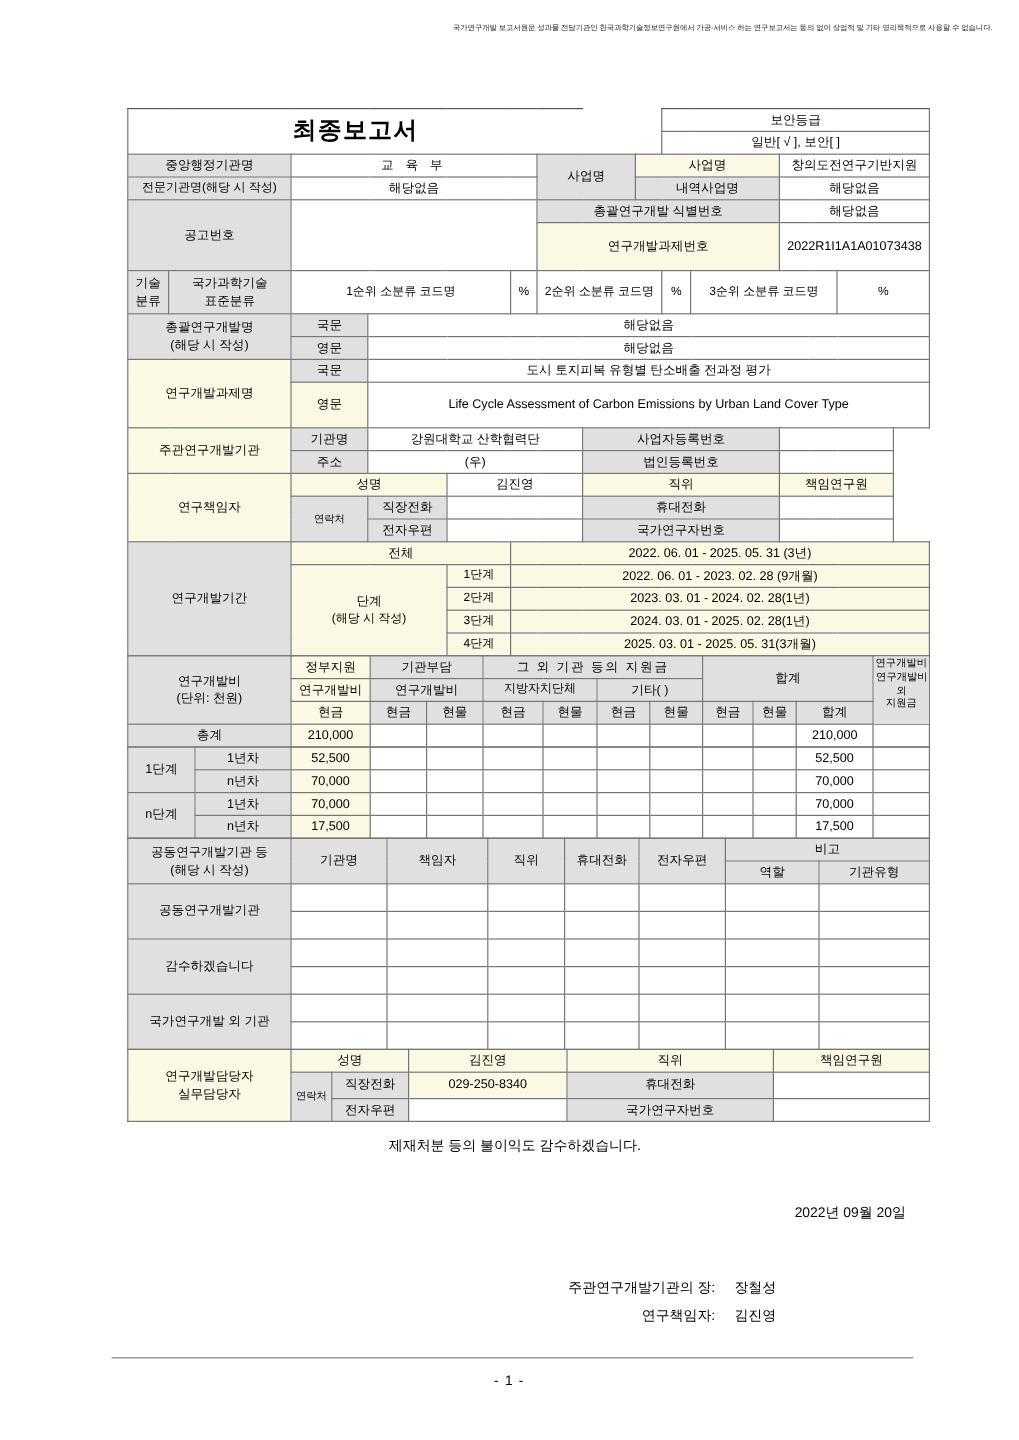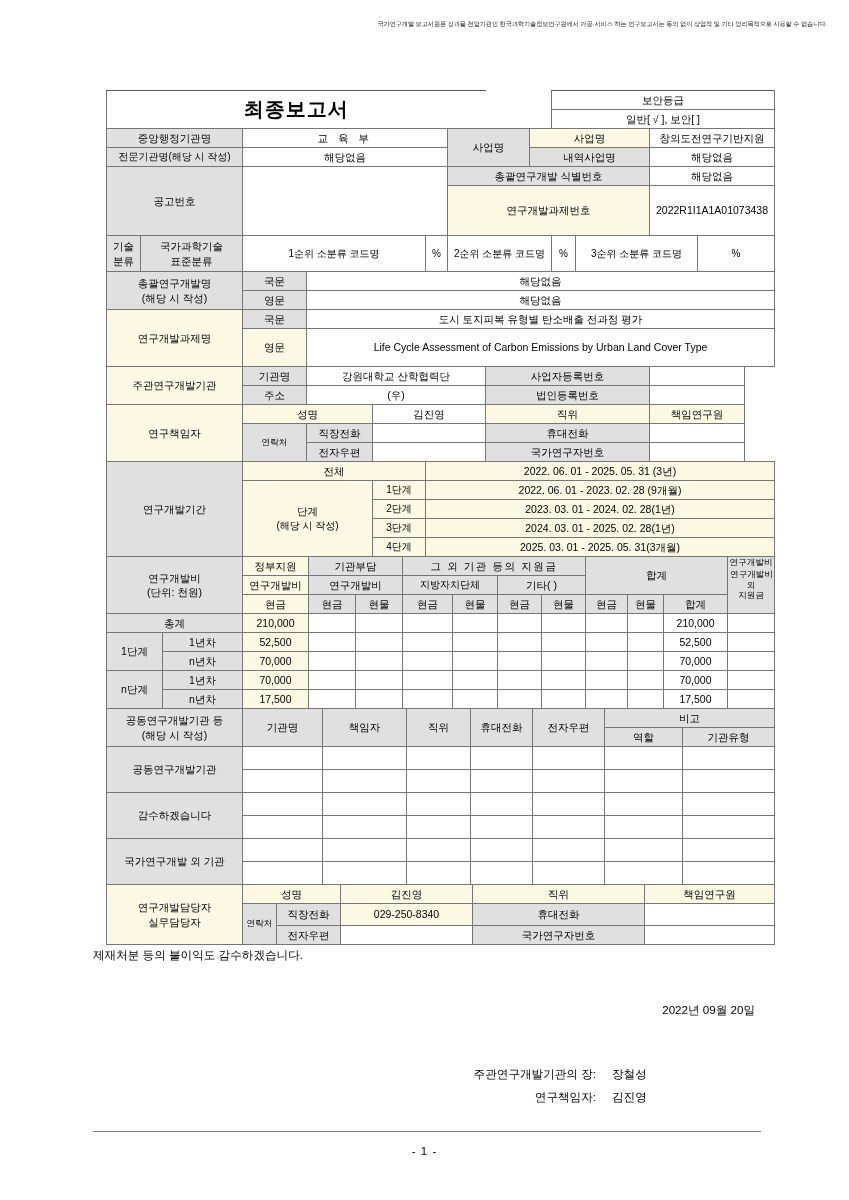--- a/index.html
+++ b/index.html
@@ -91,21 +91,21 @@
   .decl {
     position: absolute;
     left: 93px; top: 944px;
     width: 672px;
     font-size: 11.6px;
     line-height: 1.85;
     text-align: justify;
     text-justify: inter-character;
   }
   .decl p { margin: 0; }
-  .decl p.l2 { text-align: left; }
+  .decl p.l2 { text-align: center; }
 
   .datestamp {
     position: absolute;
     left: 0; top: 1003px;
     width: 755px;
     text-align: right;
     font-size: 11.6px;
   }
   .signs {
     position: absolute;
@@ -186,21 +186,21 @@
         <td class="white" colspan="4">해당없음</td>
       </tr>
 
       <tr>
         <td class="gray" colspan="2" rowspan="2">공고번호</td>
         <td class="white" colspan="4" rowspan="2"></td>
         <td class="gray" colspan="7">총괄연구개발 식별번호</td>
         <td class="white" colspan="4">해당없음</td>
       </tr>
       <tr>
-        <td class="cream" colspan="7" style="height:50px">연구개발과제번호</td>
+        <td class="cream" colspan="7" style="height:40px">연구개발과제번호</td>
         <td class="white" colspan="4" style="height:34px; word-break:break-all; line-height:1.25">2022R1I1A1A01073438</td>
       </tr>
 
       <tr>
         <td class="gray stack" style="height:36px">
           <span>기술</span><br>
           <span>분류</span>
         </td>
         <td class="gray stack" style="height:36px">
           <span>국가과학기술</span><br>

